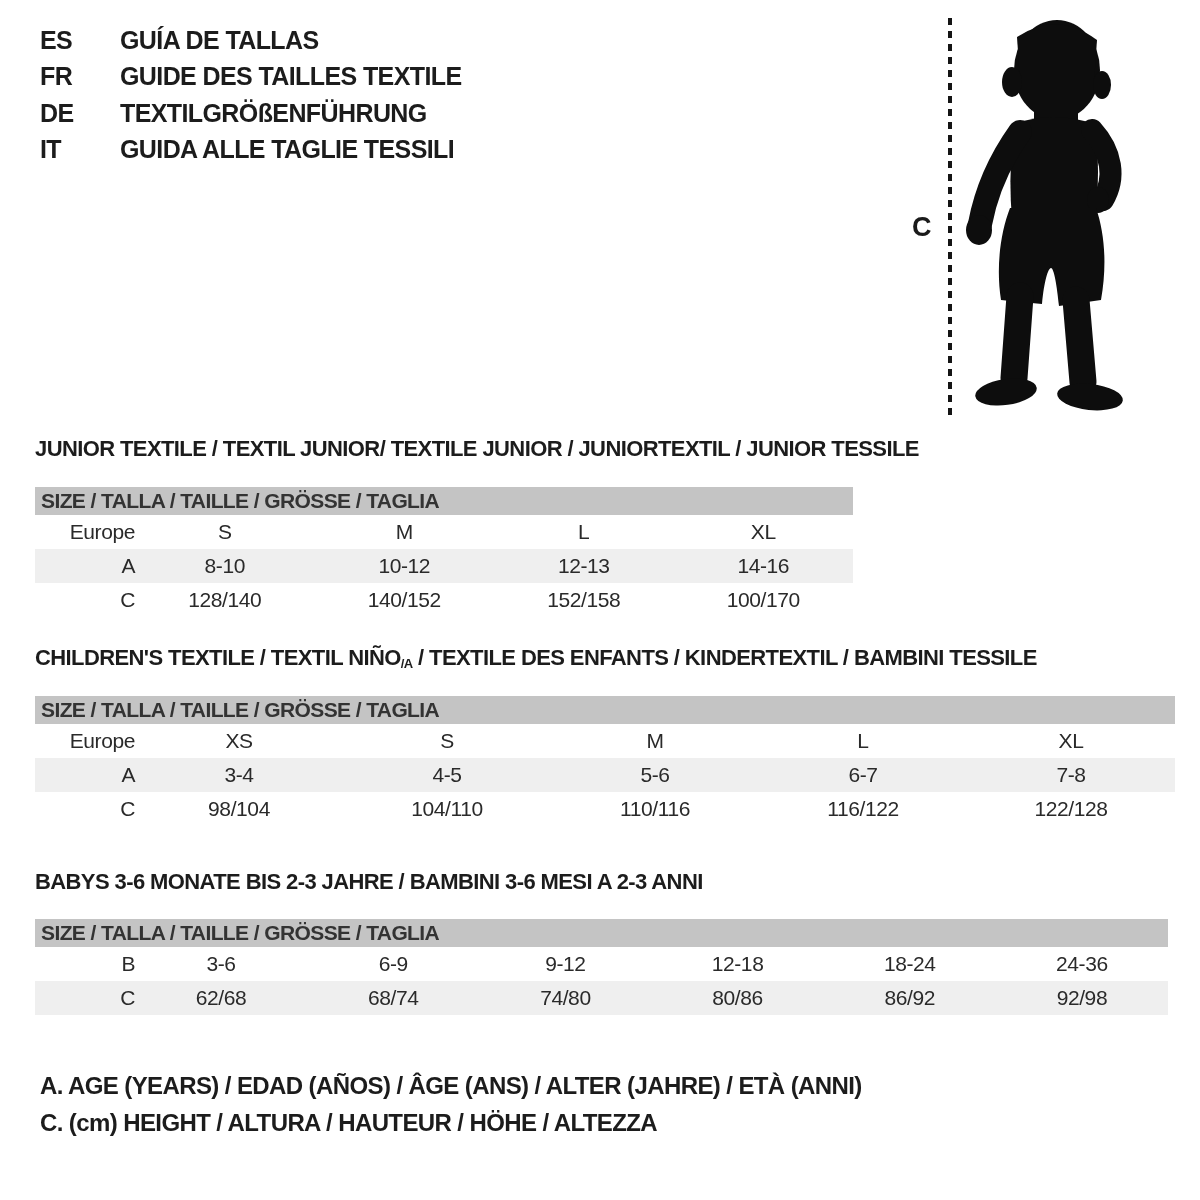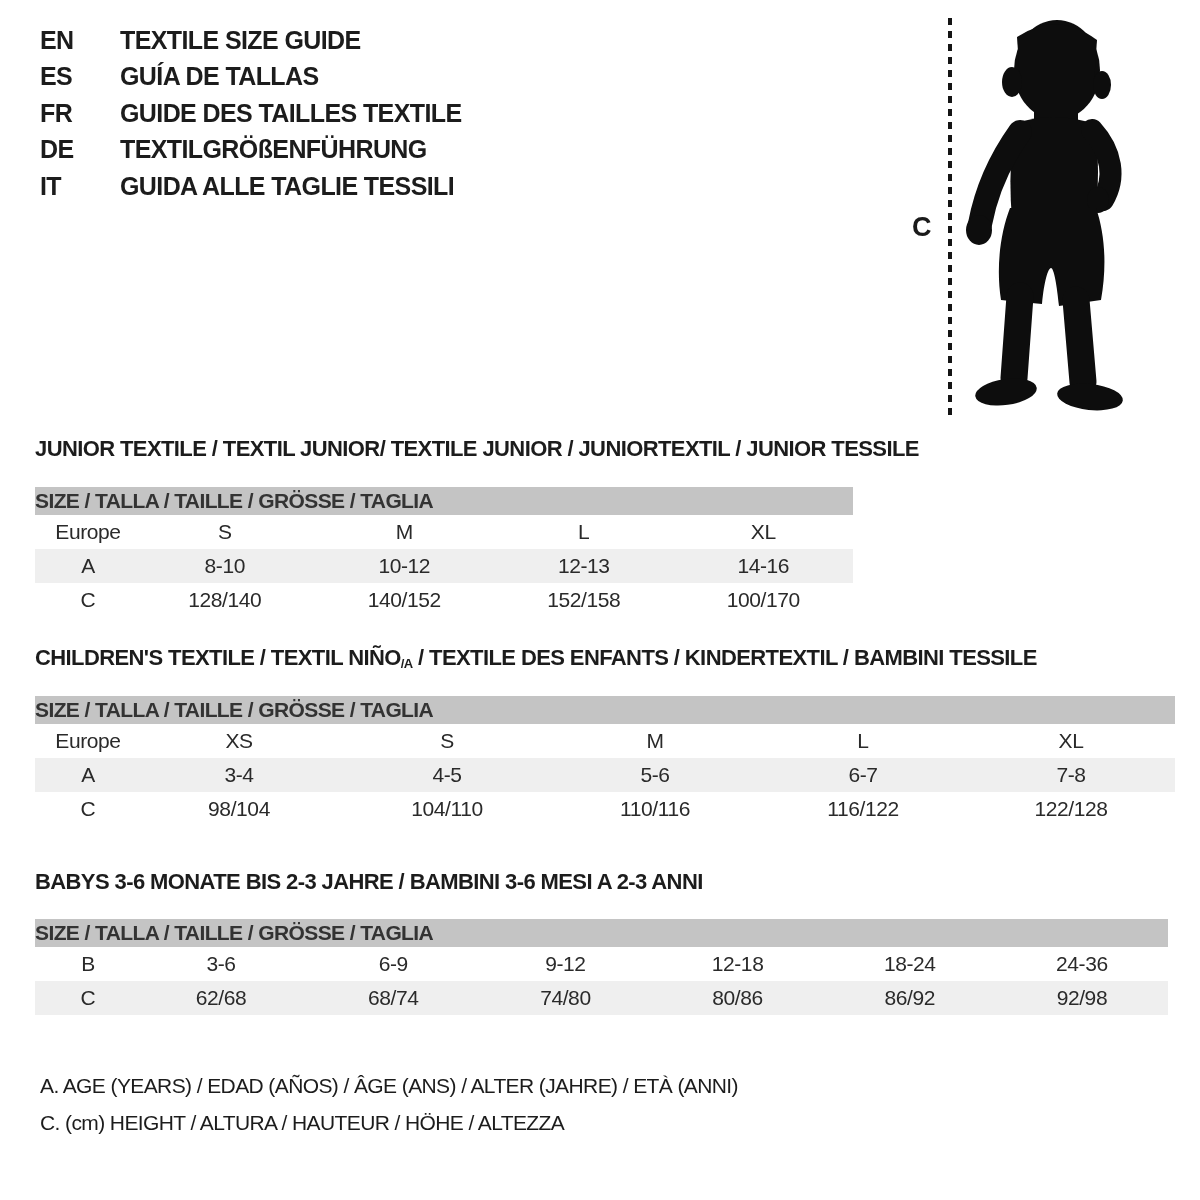--- a/index.html
+++ b/index.html
@@ -79,21 +79,21 @@
     position: relative;
     bottom: -3px;
     font-weight: 700;
   }
   .size-bar {
     margin-top: 18px;
     height: 28px;
     background: #c4c4c4;
     display: flex;
     align-items: center;
-    padding-left: 0;
+    padding-left: 6px;
     font-size: 21px;
     font-weight: 700;
     letter-spacing: -0.6px;
     color: #333333;
     white-space: nowrap;
   }
   .sec-junior .size-bar, .sec-children .size-bar { margin-top: 20px; }
   .sec-babies .size-bar { margin-top: 22px; }
 
   .trow {
@@ -103,49 +103,45 @@
   }
   .trow:nth-child(even) { background: #efefef; }
   .tcell {
     font-size: 21px;
     letter-spacing: -0.4px;
     color: #2a2a2a;
     text-align: center;
     white-space: nowrap;
   }
   .tcell.tlabel {
-    text-align: center;
+    text-align: right;
     padding-left: 6px;
   }
 
   
   .legend {
     position: absolute;
     left: 40px;
     top: 1068px;
   }
   .legend-line {
-    font-size: 21px;
-    font-weight: 400;
+    font-size: 24px;
+    font-weight: 700;
     letter-spacing: -0.6px;
     color: #1c1c1c;
     line-height: 36.5px;
     white-space: nowrap;
   }
 </style>
 </head>
 <body>
 
 <div class="canvas">
 
   <div class="lang-block">
-    <div class="lang-row">
-      <span class="lang-code">EN</span>
-      <span class="lang-label">TEXTILE SIZE GUIDE</span>
-    </div>
     <div class="lang-row">
       <span class="lang-code">ES</span>
       <span class="lang-label">GUÍA DE TALLAS</span>
     </div>
     <div class="lang-row">
       <span class="lang-code">FR</span>
       <span class="lang-label">GUIDE DES TAILLES TEXTILE</span>
     </div>
     <div class="lang-row">
       <span class="lang-code">DE</span>

